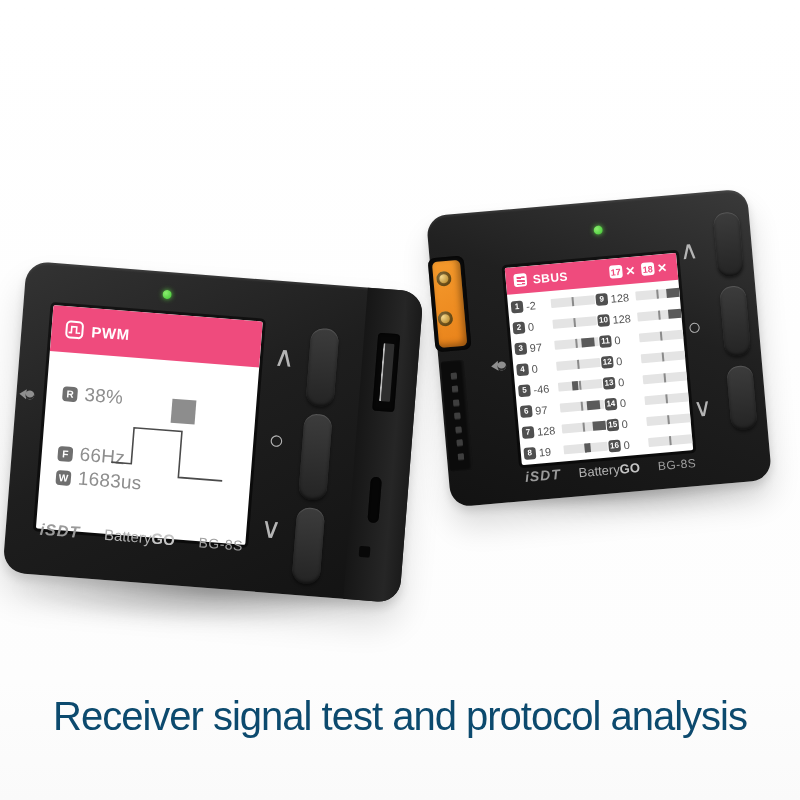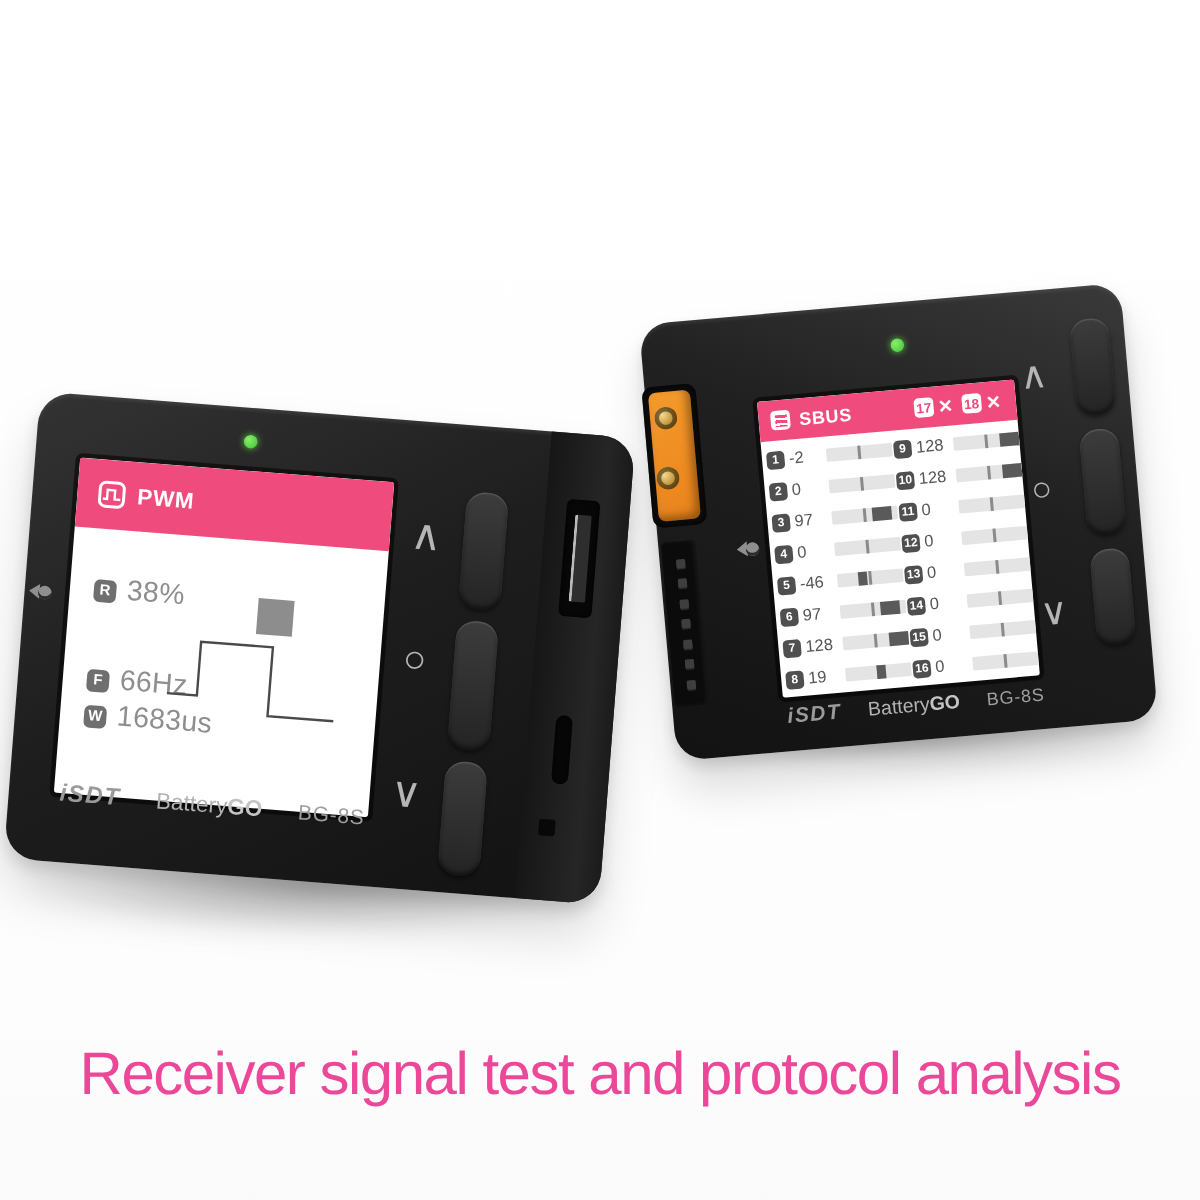--- a/index.html
+++ b/index.html
@@ -149,21 +149,21 @@
   .brand-logo{font-style:italic;font-weight:900;letter-spacing:1px;color:#9a9a9a;font-size:16px;}
   .device-right .brand-logo{font-size:14px;}
   .brand-name{color:#b2b2b2;font-size:15px;}
   .device-right .brand-name{font-size:13px;}
   .brand-name b{font-weight:bold;color:#c4c4c4;}
   .brand-model{color:#9f9f9f;font-size:14px;letter-spacing:.5px;}
   .device-right .brand-model{font-size:12px;}
 
   
   .caption{position:absolute;left:0;right:0;top:694px;text-align:center;
-    font-size:40px;font-weight:200;color:#ec4899;letter-spacing:-1px;}
+    font-size:40px;font-weight:200;color:#0c4a6e;letter-spacing:-1px;}
 </style>
 </head>
 <body>
 
 <div class="ground-shadow shadow-left"></div>
 <div class="ground-shadow shadow-right"></div>
 
 <div class="device device-left">
   <div class="led"></div>
   <div class="bezel-marker">

